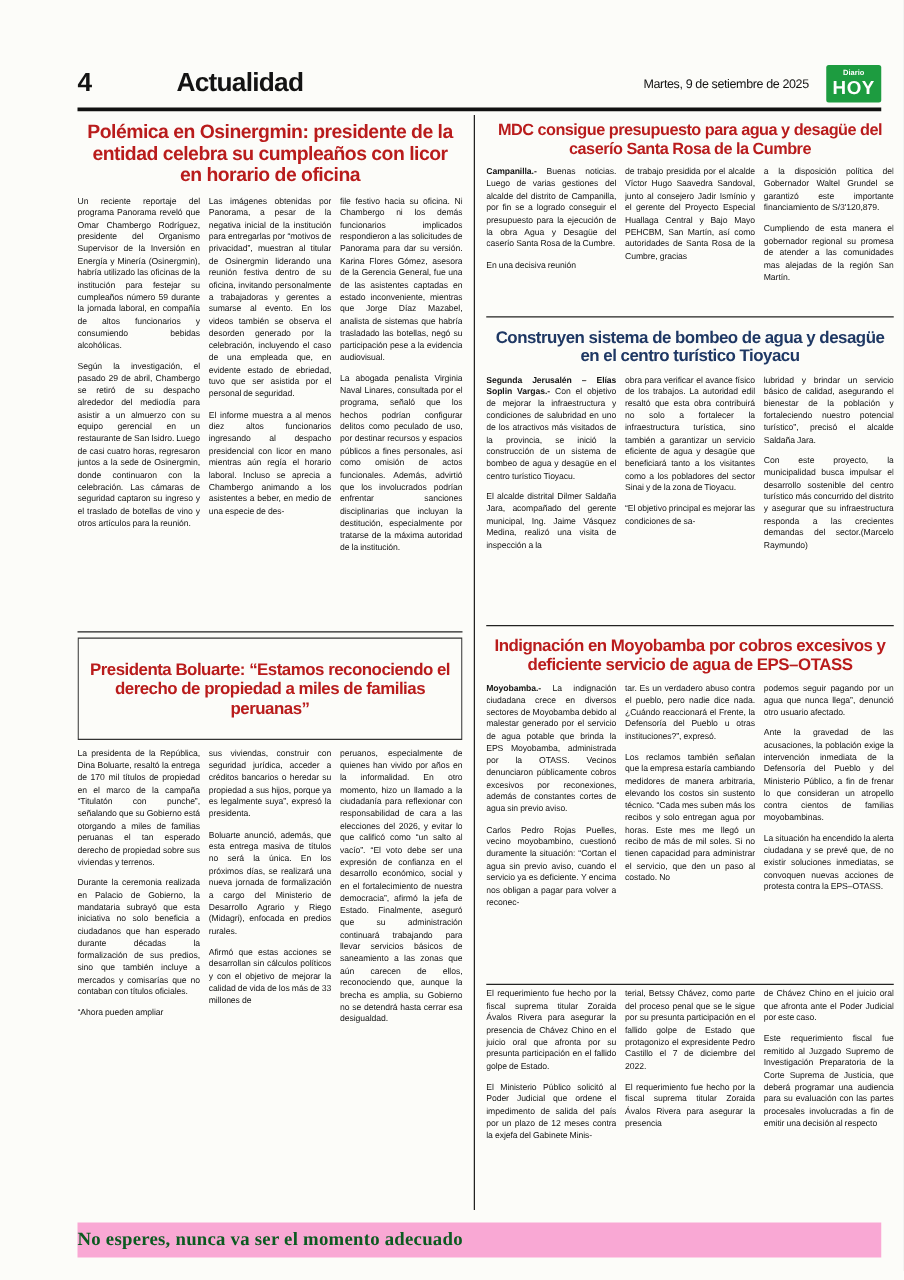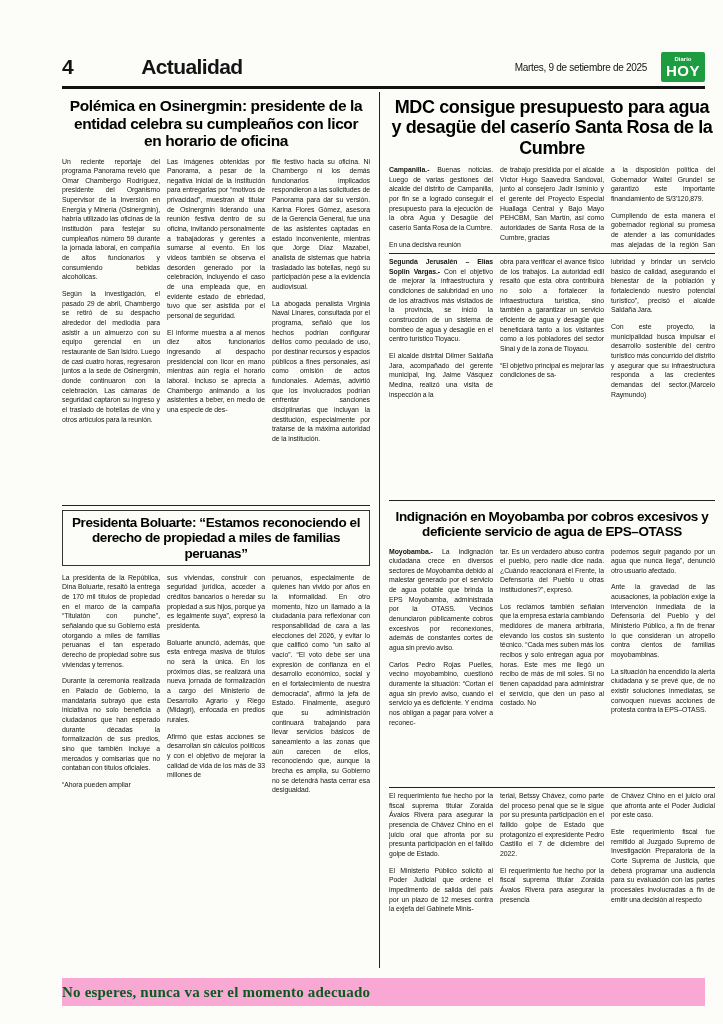--- a/index.html
+++ b/index.html
@@ -28,27 +28,27 @@
     position:absolute;left:62px;right:8px;top:92px;bottom:56px;
     display:flex;
   }
   .colL{width:318px;box-sizing:border-box;padding-right:9px;border-right:1px solid #222;
         display:flex;flex-direction:column;}
   .colR{flex:1;box-sizing:border-box;padding-left:9px;display:flex;flex-direction:column;}
   .article{overflow:hidden;box-sizing:border-box;}
   .rule{border-top:1.2px solid #222;margin:3px 0;}
   .article-title{
     text-align:center;font-weight:700;letter-spacing:-0.4px;line-height:1.13;
-    margin:5px 2px 7px 2px;color:#000000;
+    margin:5px 2px 7px 2px;color:#b91c1c;
   }
   .t-xl{font-size:15.5px;}
   .t-lg{font-size:13.5px;}
-  .t-md{font-size:18px;}
+  .t-md{font-size:13px;}
   .t-navy{color:#1f3864;}
-  .t-box{border:1.2px solid #333;padding:4px 8px;margin:4px 0 7px 0;}
+  .t-box{border:1.2px solid #333;padding:17px 8px;margin:4px 0 7px 0;}
   .article-body{display:flex;gap:7px;}
   .col{flex:1;font-size:6.9px;line-height:1.4;text-align:justify;overflow:hidden;
        letter-spacing:-0.05px;word-spacing:-0.2px;}
   .para{margin:0;}
   .para + .para{margin-top:7px;}
   .para strong{font-weight:700;}
   
   .a-osinergmin{height:414px;border-bottom:1.2px solid #222;}
   .a-boluarte{flex:1;}
   .a-mdc{height:158px;}
@@ -132,20 +132,21 @@
               <p class="para">de trabajo presidida por el alcalde Víctor Hugo Saavedra Sandoval, junto al consejero Jadir Ismínio y el gerente del Proyecto Especial Huallaga Central y Bajo Mayo PEHCBM, San Martín, así como autoridades de Santa Rosa de la Cumbre, gracias</p>
             </div>
             <div class="col">
               <p class="para">a la disposición política del Gobernador Waltel Grundel se garantizó este importante financiamiento de S/3'120,879.</p>
               <p class="para">Cumpliendo de esta manera el gobernador regional su promesa de atender a las comunidades mas alejadas de la región San Martín.</p>
             </div>
           </div>
       </div>
       <div class="rule"></div>
       <div class="article a-tioyacu">
+        <div class="article-title t-lg t-navy">Construyen sistema de bombeo de agua y desagüe en el centro turístico Tioyacu</div>
         <div class="article-body">
             <div class="col">
               <p class="para"><strong>Segunda Jerusalén – Elías Soplin Vargas.-</strong> Con el objetivo de mejorar la infraestructura y condiciones de salubridad en uno de los atractivos más visitados de la provincia, se inició la construcción de un sistema de bombeo de agua y desagüe en el centro turístico Tioyacu.</p>
               <p class="para">El alcalde distrital Dilmer Saldaña Jara, acompañado del gerente municipal, Ing. Jaime Vásquez Medina, realizó una visita de inspección a la</p>
             </div>
             <div class="col">
               <p class="para">obra para verificar el avance físico de los trabajos. La autoridad edil resaltó que esta obra contribuirá no solo a fortalecer la infraestructura turística, sino también a garantizar un servicio eficiente de agua y desagüe que beneficiará tanto a los visitantes como a los pobladores del sector Sinai y de la zona de Tioyacu.</p>
               <p class="para">“El objetivo principal es mejorar las condiciones de sa-</p>
             </div>
             <div class="col">

